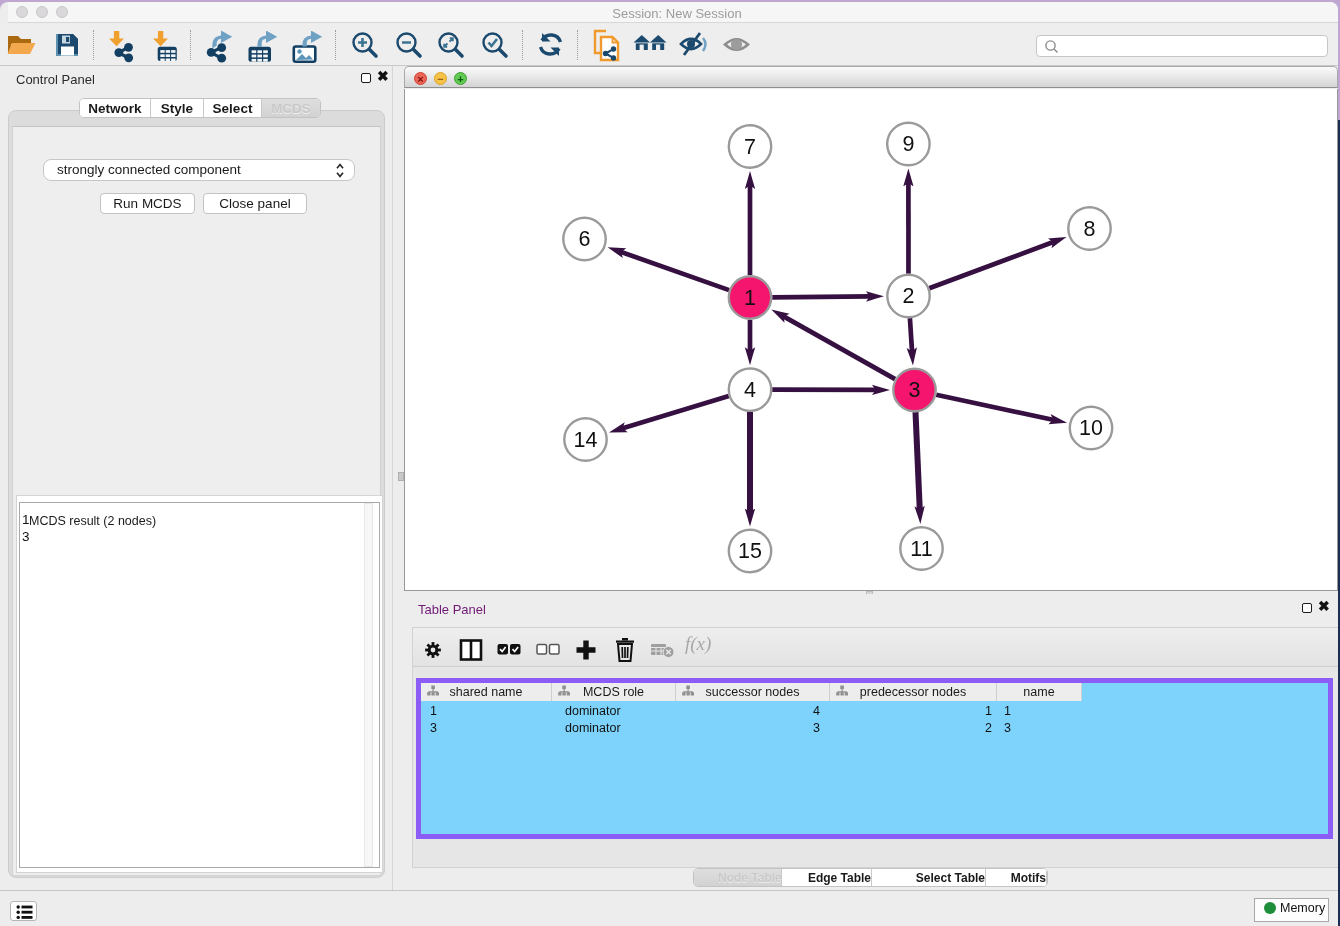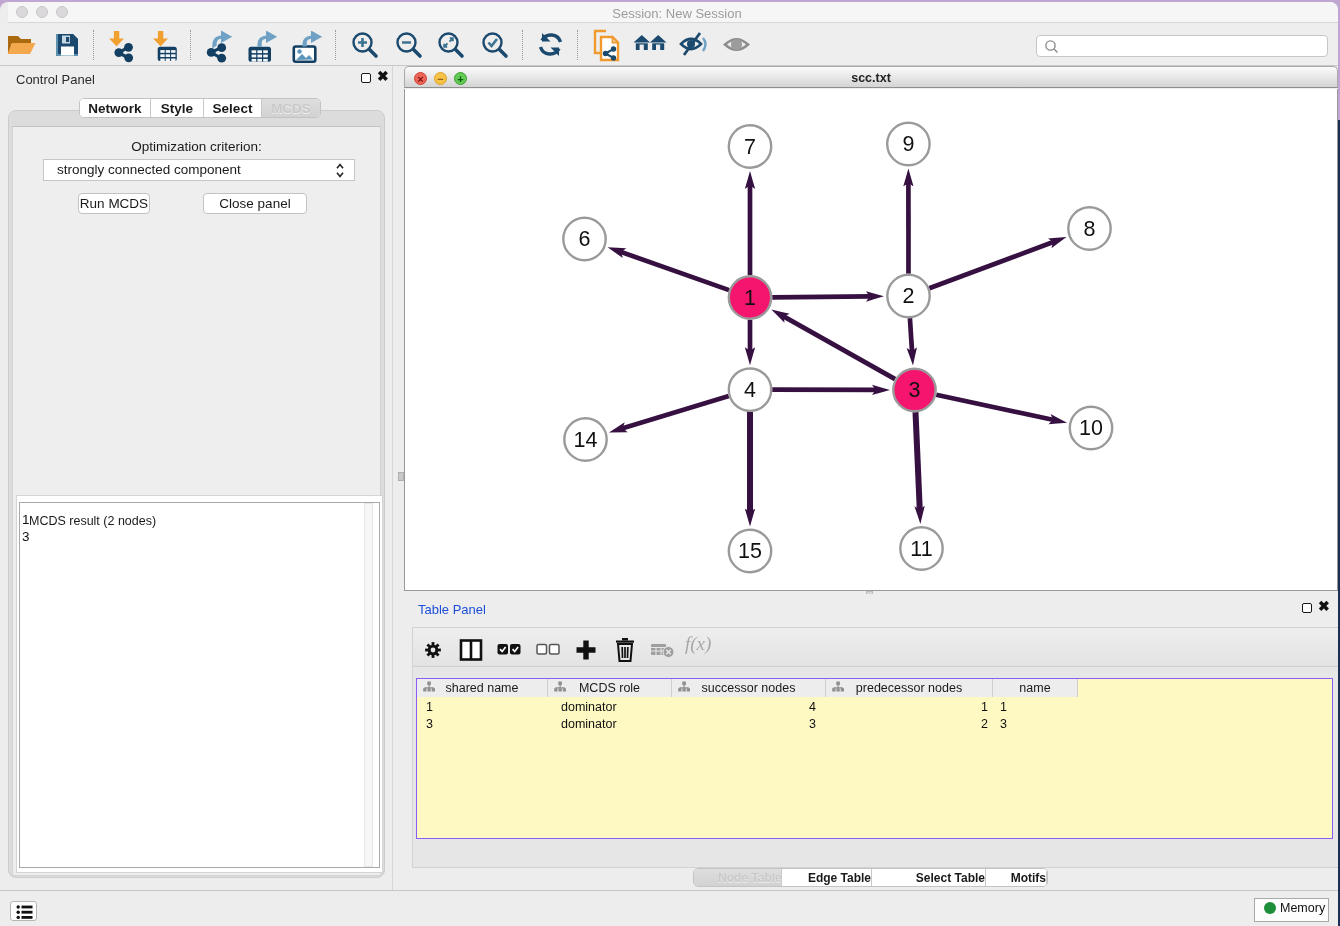--- a/index.html
+++ b/index.html
@@ -18,44 +18,44 @@
 #cp { left:0; top:64px; width:393px; height:825px; background:#ededed; border-right:1px solid #d6d6d6; }
 #cphead { left:16px; top:6px; font-size:13px; color:#2b2b2b; }
 #cpfloat { left:361px; top:7px; width:10px; height:10px; border:1.5px solid #1a1a1a; border-radius:2px; background:#fff; }
 #cpx { left:377px; top:2px; font-size:14px; font-weight:bold; color:#111; }
 #cpouter { left:8px; top:44px; width:377px; height:768px; background:#dcdcdc; border:1px solid #cccccc; border-radius:8px; }
 #cpinner { left:12px; top:60px; width:369px; height:750px; background:#eeeeee; border:1px solid #d2d2d2; border-top-color:#c4c4c4; }
 #tabs { left:79px; top:31.5px; height:20px; display:flex; border:1px solid #c3c3c3; border-radius:5px; overflow:hidden; background:#fff; }
 #tabs .tab { font-size:13.5px; font-weight:bold; color:#1a1a1a; padding-top:2px; text-align:center; border-right:1px solid #c9c9c9; background:#fff; white-space:nowrap; }
 #tabs .tab.sel { background:linear-gradient(#dedede,#d2d2d2); color:#c9c9c9; text-shadow:0 1px 0 #efefef; border-right:none; }
 #optlabel { left:0; top:73px; width:393px; text-align:center; font-size:13.5px; color:#1a1a1a; }
-#combo { left:43px; top:93px; width:312px; height:22px; background:#fff; border:1px solid #c6c6c6; border-radius:0; font-size:13.5px; color:#1a1a1a; padding:2px 0 0 13px; }
+#combo { left:43px; top:93px; width:312px; height:22px; background:#fff; border:1px solid #c6c6c6; border-radius:8px; font-size:13.5px; color:#1a1a1a; padding:2px 0 0 13px; }
 .btn { position:absolute; height:21px; background:#fff; border:1px solid #c3c3c3; border-radius:4px; font-size:13.5px; color:#1a1a1a; text-align:center; padding-top:2px; }
 #resultwhite { left:16px; top:429px; width:367px; height:378px; background:#fff; border:1px solid #d4d4d4; }
 #fieldset { left:19px; top:436px; width:361px; height:366px; border:1px solid #a9a9a9; }
 #legend { left:25px; top:428px; background:#fff; padding:0 4px; font-size:12.5px; color:#1a1a1a;margin-top:20px; }
 #resulttext { left:22px; top:446px; font-size:13.5px; color:#111; line-height:16.5px; }
 #scrolltrack { left:364px; top:437px; width:9px; height:364px; background:#f7f7f7; border:1px solid #e6e6e6; }
 
 #netframe { left:404px; top:64px; width:934px; height:528px; }
 #nettitle { left:0; top:0; width:934px; height:22px; background:linear-gradient(#fbfbfb,#d4d4d4); border:1px solid #a9a9a9; border-bottom-color:#8f8f8f; border-radius:5px 5px 0 0; }
 .mtl { position:absolute; top:4.5px; width:13px; height:13px; border-radius:50%; font-size:11px; line-height:12px; text-align:center; font-weight:bold; }
 #netcanvas { left:0; top:23px; width:934px; height:502px; background:#fff; border:1px solid #999; border-top:none; }
 #graph text { font-size:21.5px; fill:#111; text-anchor:middle; }
 #graph line { stroke:#361041; stroke-width:4.7; marker-end:url(#arr); }
 #graph .wh { fill:#fff; stroke:#9a9a9a; stroke-width:2.4; }
 #graph .pk { fill:#f5156e; stroke:#9a9a9a; stroke-width:2.4; }
 
 #tp { left:404px; top:592px; width:934px; height:297px; background:#ededed; }
-#tphead { left:14px; top:8px; font-size:13px; color:#1d4ed8; }
+#tphead { left:14px; top:8px; font-size:13px; color:#701a75; }
 #tpfloat { left:898px; top:9px; width:10px; height:10px; border:1.5px solid #1a1a1a; border-radius:2px; background:#fff; }
 #tpx { left:914px; top:4px; font-size:14px; font-weight:bold; color:#111; }
 #tpbox { left:8px; top:33px; width:927px; height:241px; background:#e6e6e6; border:1px solid #d2d2d2; }
 #tptoolbar { left:9px; top:34px; width:925px; height:39px; background:linear-gradient(#eeeeee,#e3e3e3); border-bottom:1px solid #cfcfcf; }
-#tablebox { left:12px; top:84px; width:917px; height:161px; background:#fef9c3; border:1px solid #8b5cf6; }
+#tablebox { left:12px; top:84px; width:917px; height:161px; background:#7dd3fc; border:5px solid #8b5cf6; }
 .hcell { position:absolute; top:0; height:18px; border-right:1px solid #cfcfcf; font-size:12.5px; color:#1a1a1a; text-align:center; background:#ededed; padding-top:2px; }
 .rcell { position:absolute; font-size:12.5px; color:#111; }
 .sm { width:13px; height:11px; }
 #btabs { left:289px; top:274px; height:19px; display:flex; border:1px solid #c3c3c3; border-radius:5px; overflow:hidden; background:#fff; }
 #btabs .tab { font-size:12px; font-weight:bold; color:#1a1a1a; padding-top:2px; text-align:right; border-right:1px solid #c9c9c9; background:#fff; white-space:nowrap;padding-left:24px; }
 #btabs .tab.sel { background:linear-gradient(#dedede,#d2d2d2); color:#c9c9c9; text-shadow:0 1px 0 #efefef; }
 
 #status { left:0; top:888px; width:1338px; height:38px; background:#ededed; border-top:1px solid #c6c6c6; }
 #listbtn { left:10px; top:10px; width:27px; height:20px; background:#fdfdfd; border:1px solid #b5b5b5; border-radius:3px; }
 #membtn { left:1254px; top:7px; width:75px; height:24px; background:#fdfdfd; border:1px solid #a9a9a9; font-size:12.5px; color:#111; }
@@ -220,39 +220,37 @@
     <div class="abs" id="cpfloat"></div>
     <div class="abs" id="cpx">✖</div>
     <div class="abs" id="cpouter"></div>
     <div class="abs" id="cpinner"></div>
     <div class="abs" id="tabs">
       <div class="tab" style="width:71px;">Network</div>
         <div class="tab" style="width:53px;">Style</div>
         <div class="tab" style="width:58px;">Select</div>
         <div class="tab sel" style="width:58px;">MCDS</div>
     </div>
-    <div class="abs" id="optlabel">Optimization criterion:</div>
     <div class="abs" id="combo">strongly connected component<svg class="abs" style="right:9px;top:3px;" width="10" height="15">
           <path d="M2,5.2 L5,1.5 L8,5.2 M2,9.8 L5,13.5 L8,9.8" fill="none" stroke="#2b2b2b" stroke-width="1.7"></path>
         </svg></div>
-    <div class="btn" style="left:78px; top:127px; width:72px;">Run MCDS</div>
+    <div class="btn" style="left:100px; top:127px; width:95px;">Run MCDS</div>
     <div class="btn" style="left:203px; top:127px; width:104px;">Close panel</div>
     <div class="abs" id="resultwhite"></div>
     <div class="abs" id="fieldset"></div>
     <div class="abs" id="legend">MCDS result (2 nodes)</div>
     <div class="abs" id="resulttext">1<br>3</div>
     <div class="abs" id="scrolltrack"></div>
   </div>
 
   <div class="abs" id="netframe">
     <div class="abs" id="nettitle">
       <div class="mtl" style="left:9px; background:#ec6559; border:1px solid #d14130; color:#7c0f08;">×</div>
       <div class="mtl" style="left:29px; background:#f5c348; border:1px solid #dfa123; color:#985d10;">−</div>
       <div class="mtl" style="left:49px; background:#64ca56; border:1px solid #3da02e; color:#0a600a;">+</div>
-      <div class="abs" style="width:100%; text-align:center; top:4px; font-size:12.5px; font-weight:bold; color:#222;">scc.txt</div>
     </div>
     <div class="abs" id="netcanvas">
       <svg id="graph" width="932" height="500" viewBox="0 0 932 500">
         <defs>
           <marker id="arr" viewBox="0 0 18 12" refX="4.5" refY="6" markerWidth="18" markerHeight="12" markerUnits="userSpaceOnUse" orient="auto">
             <path d="M0,0.8 Q8,3.2 18,6 Q8,8.8 0,11.2 L3.6,6 z" fill="#361041"></path>
           </marker>
         </defs>
         <g id="EDGES">
         <line x1="345.0" y1="186.3" x2="345.0" y2="95.5"></line>

